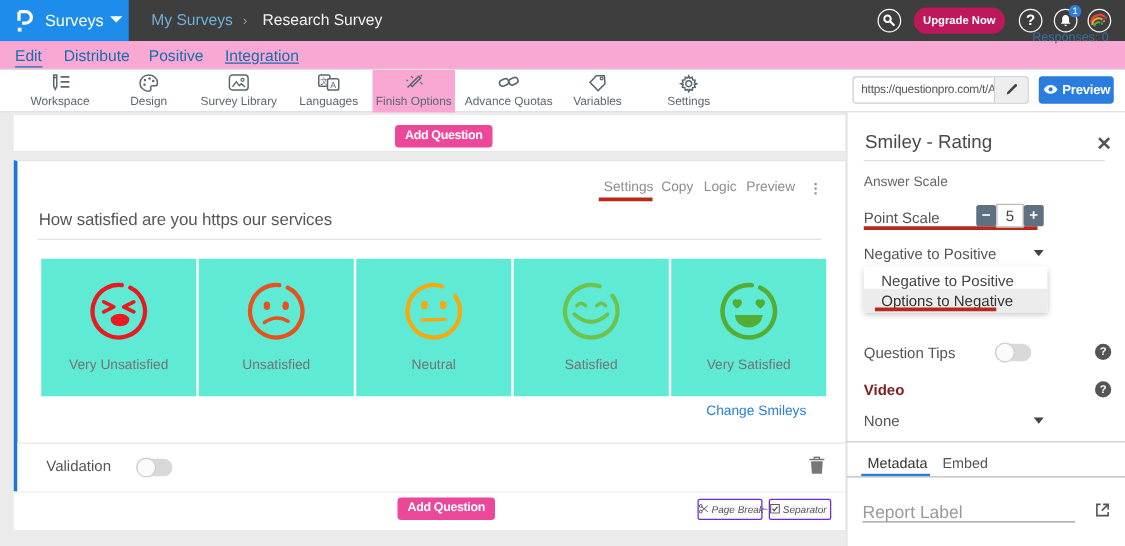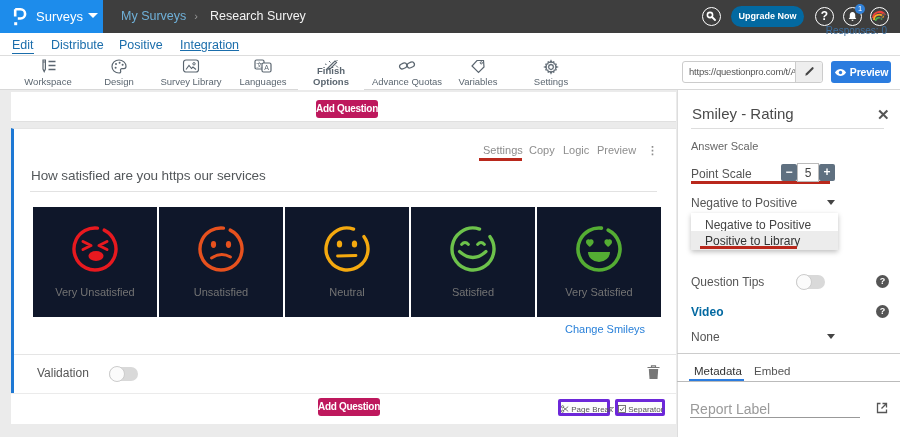--- a/index.html
+++ b/index.html
@@ -6,52 +6,52 @@
 html,body { width:900px; height:437px; overflow:hidden; font-family:"Liberation Sans", sans-serif; background:#ebebeb; }
 
 #topbar { position:absolute; left:0; top:0; width:900px; height:33px; background:#3e3e3e; }
 #logo { position:absolute; left:0; top:0; width:103px; height:33px; background:#1d8ceb; color:#fff; }
 #logo .t { position:absolute; left:36px; top:9px; font-size:13px; }
 #logo .c { position:absolute; left:88px; top:13px; width:0; height:0; border-left:5px solid transparent; border-right:5px solid transparent; border-top:5px solid #fff; }
 #crumb { position:absolute; left:121px; top:9px; font-size:12.5px; color:#6fb0d8; }
 #crumb .sep { color:#999; margin:0 12px 0 8px; font-size:11px; }
 #crumb .cur { color:#f2f2f2; }
 .circ { position:absolute; top:7px; width:19px; height:19px; border:1.5px solid #fff; border-radius:50%; }
-#upg { position:absolute; left:731px; top:6px; width:73px; height:21px; background:#0369a1; border-radius:11px; color:#fff; font-size:9px; font-weight:bold; text-align:center; line-height:21px; }
-
-#nav { position:absolute; left:0; top:33px; width:900px; height:23px; background:#ffffff; border-bottom:1px solid #ddd; }
+#upg { position:absolute; left:731px; top:6px; width:73px; height:21px; background:#be185d; border-radius:11px; color:#fff; font-size:9px; font-weight:bold; text-align:center; line-height:21px; }
+
+#nav { position:absolute; left:0; top:33px; width:900px; height:23px; background:#f9a8d4; border-bottom:1px solid #ddd; }
 #nav a { position:absolute; top:5px; font-size:12.5px; color:#1a6dab; text-decoration:none; }
 #resp { position:absolute; right:13px; top:25px; font-size:10px; color:#3c6e9e;padding-left:33px; }
 
 #toolbar { position:absolute; left:0; top:56px; width:900px; height:34px; background:#fff; border-bottom:1px solid #d8d8d8; }
 .titem { position:absolute; top:56px; height:34px; text-align:center; color:#5b6670; }
 .titem .lbl { position:absolute; bottom:3px; width:100%; font-size:9.5px; }
 .titem svg { position:absolute; top:3px; left:50%; transform:translateX(-50%); }
-.titem.active { background:#ffffff;font-weight:bold; }
+.titem.active { background:#f9a8d4; }
 #urlbox { position:absolute; left:682px; top:61px; width:141px; height:22px; background:#fff; border:1px solid #ccc; border-radius:3px; font-size:9.5px; letter-spacing:-0.2px; color:#555; line-height:20px; padding-left:6px; white-space:nowrap; overflow:hidden; }
 #urlpen { position:absolute; left:795px; top:62px; width:27px; height:20px; background:#eee; border-left:1px solid #ccc; border-radius:0 3px 3px 0; text-align:center; font-size:11px; color:#444; line-height:20px; }
 #prevbtn { position:absolute; left:831px; top:61px; width:60px; height:22px; background:#2b7cdf; border-radius:3px; color:#fff; font-size:10.5px; letter-spacing:-0.2px; font-weight:bold; text-align:center; line-height:22px; }
 
 #addq-top { position:absolute; left:11px; top:92px; width:665px; height:30px; background:#fff; border-bottom:1px solid #e0e0e0; }
-.addqbtn { position:absolute; white-space:nowrap; width:62px; font-size:10px; letter-spacing:-0.3px; height:18px; background:#be185d; border-radius:3px; color:#fff; font-weight:bold; text-align:center; line-height:18px; }
+.addqbtn { position:absolute; white-space:nowrap; width:78px; font-size:10px; letter-spacing:-0.3px; height:18px; background:#ec4899; border-radius:3px; color:#fff; font-weight:bold; text-align:center; line-height:18px; }
 #qpanel { position:absolute; left:11px; top:128px; width:665px; height:265px; background:#fff; border-left:3px solid #1d78d4; border-top:1px solid #e5e5e5; }
 .qtab { position:absolute; top:144px; font-size:11px; color:#8d8d8d; }
 #settab-u { position:absolute; left:479px; top:158px; width:43px; height:3px; background:#b9281c; }
 #qtitle { position:absolute; left:31px; top:168px; font-size:13.5px; letter-spacing:-0.1px; color:#54585b; }
 #qline { position:absolute; left:30px; top:191px; width:627px; height:1px; background:#e2e2e2; }
-.card { position:absolute; top:207px; width:124px; height:110px; background:#0f172a; }
+.card { position:absolute; top:207px; width:124px; height:110px; background:#5eead4; }
 .card .lb { position:absolute; top:79px; width:100%; text-align:center; font-size:11px; color:#737373; }
 .card svg { position:absolute; left:50%; top:18px; transform:translateX(-50%); }
 #chsm { position:absolute; left:565px; top:323px; font-size:11px; color:#2980d9; }
 #valrow { position:absolute; left:14px; top:354px; width:662px; height:39px; background:#fff; border-top:1px solid #e5e5e5; }
 #valrow .t { position:absolute; left:23px; top:11px; font-size:12px; color:#555; }
 .toggle { position:absolute; width:29px; height:14px; background:#d9d9d9; border-radius:7px; }
 .toggle .knob { position:absolute; left:0px; top:-1px; width:16px; height:16px; background:#fbfbfb; border:1px solid #ccc; border-radius:50%; }
 #addq-bot { position:absolute; left:11px; top:394px; width:665px; height:30px; background:#fff; }
-.minibtn { position:absolute; top:5px; height:17px; white-space:nowrap; background:#fcfcfc; border:3px solid #6d28d9; border-radius:2px; font-size:9px; color:#555; line-height:15px; text-align:left; }
+.minibtn { position:absolute; top:5px; height:17px; white-space:nowrap; background:#fcfcfc; border:1px solid #6d28d9; border-radius:2px; font-size:9px; color:#555; line-height:15px; text-align:left;font-style:italic; }
 
 #rpanel { position:absolute; left:677px; top:90px; width:223px; height:347px; background:#fff; border-left:1px solid #ddd; }
 .rp-t { position:absolute; font-size:12px; color:#555; }
 #rtitle { position:absolute; left:692px; top:105px; font-size:15px; color:#4a4a4a; }
 #rclose { position:absolute; left:877px; top:106px; font-size:15px; color:#555; font-weight:bold; }
 #rdiv1 { position:absolute; left:691px; top:128px; width:193px; height:1px; background:#ddd; }
 #ps-u { position:absolute; left:691px; top:181px; width:139px; height:3px; background:#b9281c; }
 .stepbtn { position:absolute; top:164px; width:16px; height:17px; background:#5f7080; color:#fff; font-weight:bold; font-size:12px; text-align:center; line-height:16px; border-radius:2px; }
 #stepval { position:absolute; left:797px; top:163px; width:22px; height:19px; background:#fff; border:1px solid #bbb; font-size:12px; color:#444; text-align:center; line-height:19px; }
 .caret { position:absolute; width:0; height:0; border-left:4px solid transparent; border-right:4px solid transparent; border-top:5px solid #444; }
@@ -272,30 +272,30 @@
 <span class="rp-t" style="left:691px; top:167px;">Point Scale</span>
 <div id="ps-u"></div>
 <div class="stepbtn" style="left:781px;">−</div>
 <div id="stepval">5</div>
 <div class="stepbtn" style="left:819px;">+</div>
 <span class="rp-t" style="left:691px; top:196px;">Negative to Positive</span>
 <div class="caret" style="left:827px; top:200px;"></div>
 <div id="dd">
   <div class="o1">Negative to Positive</div>
   <div class="o2w">
-      <div class="o2">Positive to Library</div>
+      <div class="o2">Options to Negative</div>
     </div>
 </div>
 <div id="dd-u"></div>
 <span class="rp-t" style="left:691px; top:275px;">Question Tips</span>
 <div class="toggle" style="left:796px; top:275px;">
     <div class="knob"></div>
   </div>
 <div class="qmark" style="left:876px; top:275px;">?</div>
-<span class="rp-t" style="left:691px; top:305px; font-weight:bold; color:#0369a1;">Video</span>
+<span class="rp-t" style="left:691px; top:305px; font-weight:bold; color:#7f1d1d;">Video</span>
 <div class="qmark" style="left:876px; top:305px;">?</div>
 <span class="rp-t" style="left:691px; top:330px;">None</span>
 <div class="caret" style="left:827px; top:334px;"></div>
 <div id="rdiv2"></div>
 <span class="rp-t" style="left:694px; top:365px; color:#333; font-size:11.5px;">Metadata</span>
 <span class="rp-t" style="left:754px; top:365px; color:#555; font-size:11.5px;">Embed</span>
 <div id="mtab-u"></div>
 <div id="rdiv3"></div>
 <div id="rlabel">Report Label</div>
 <div id="rlabel-u"></div>

